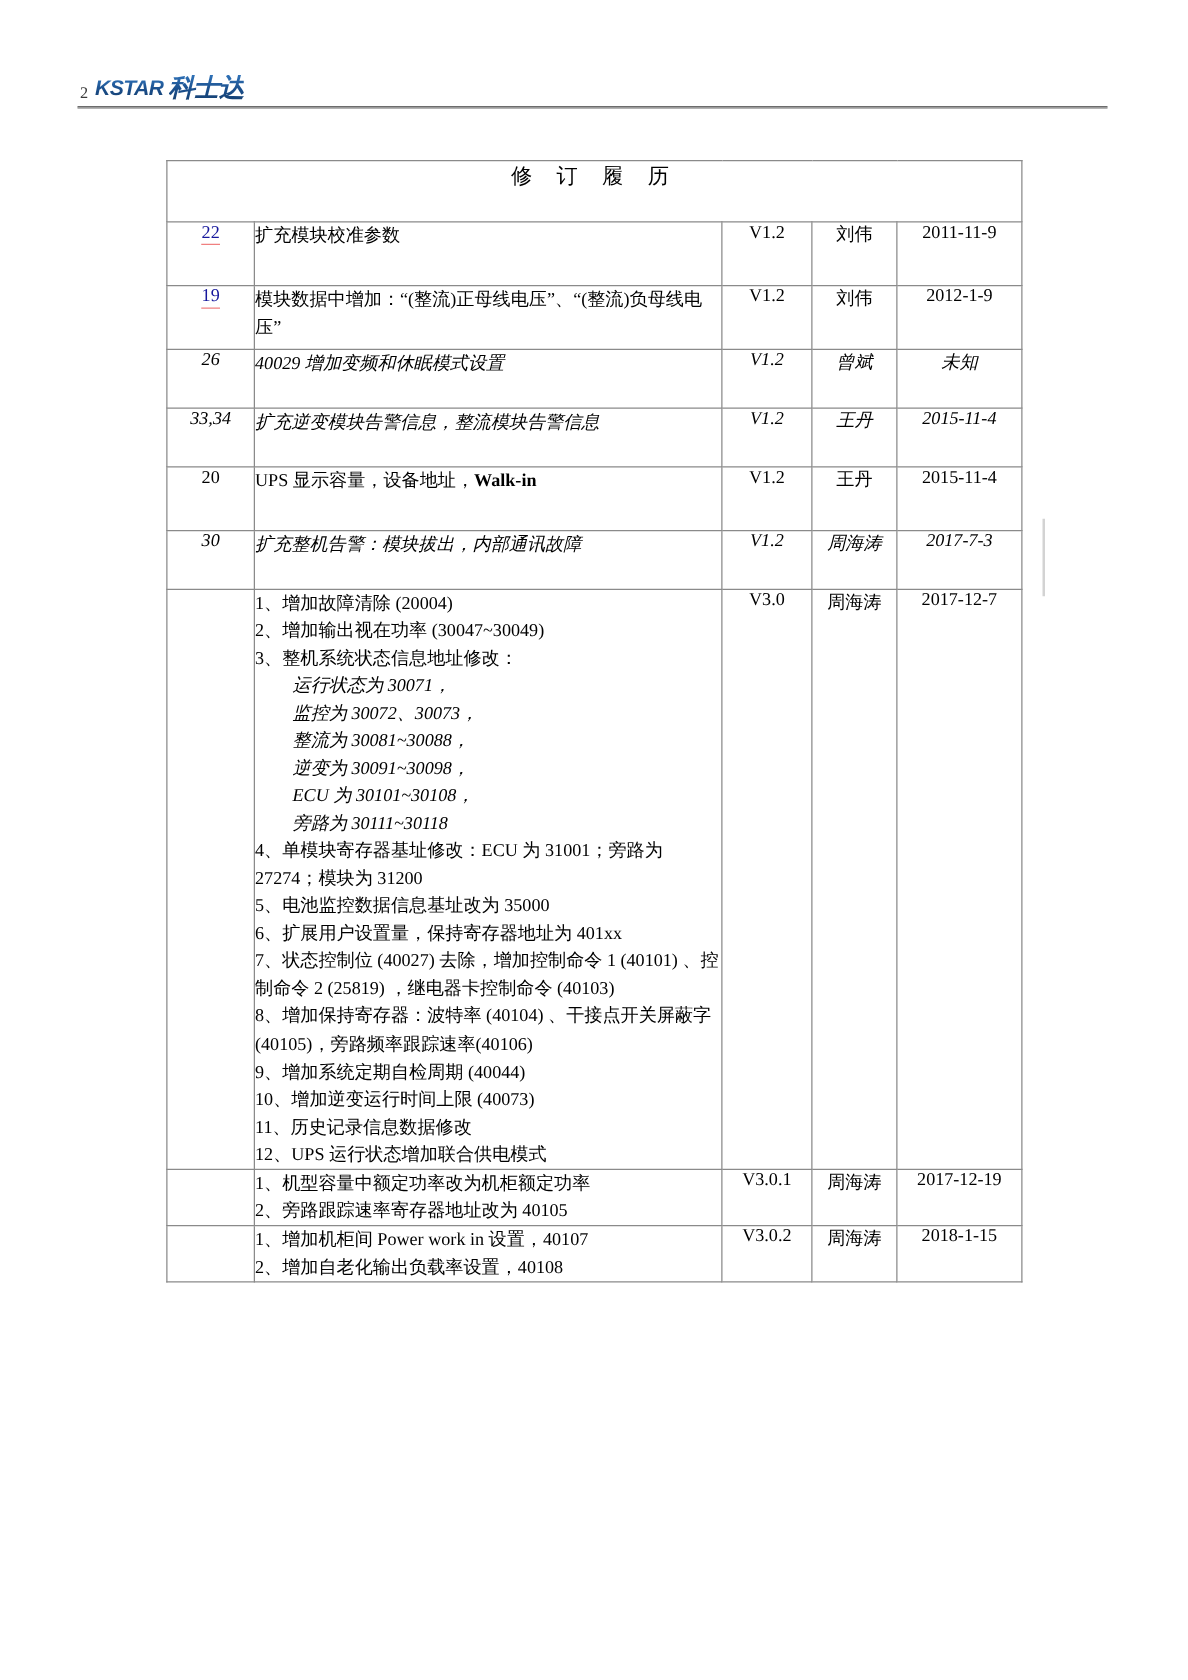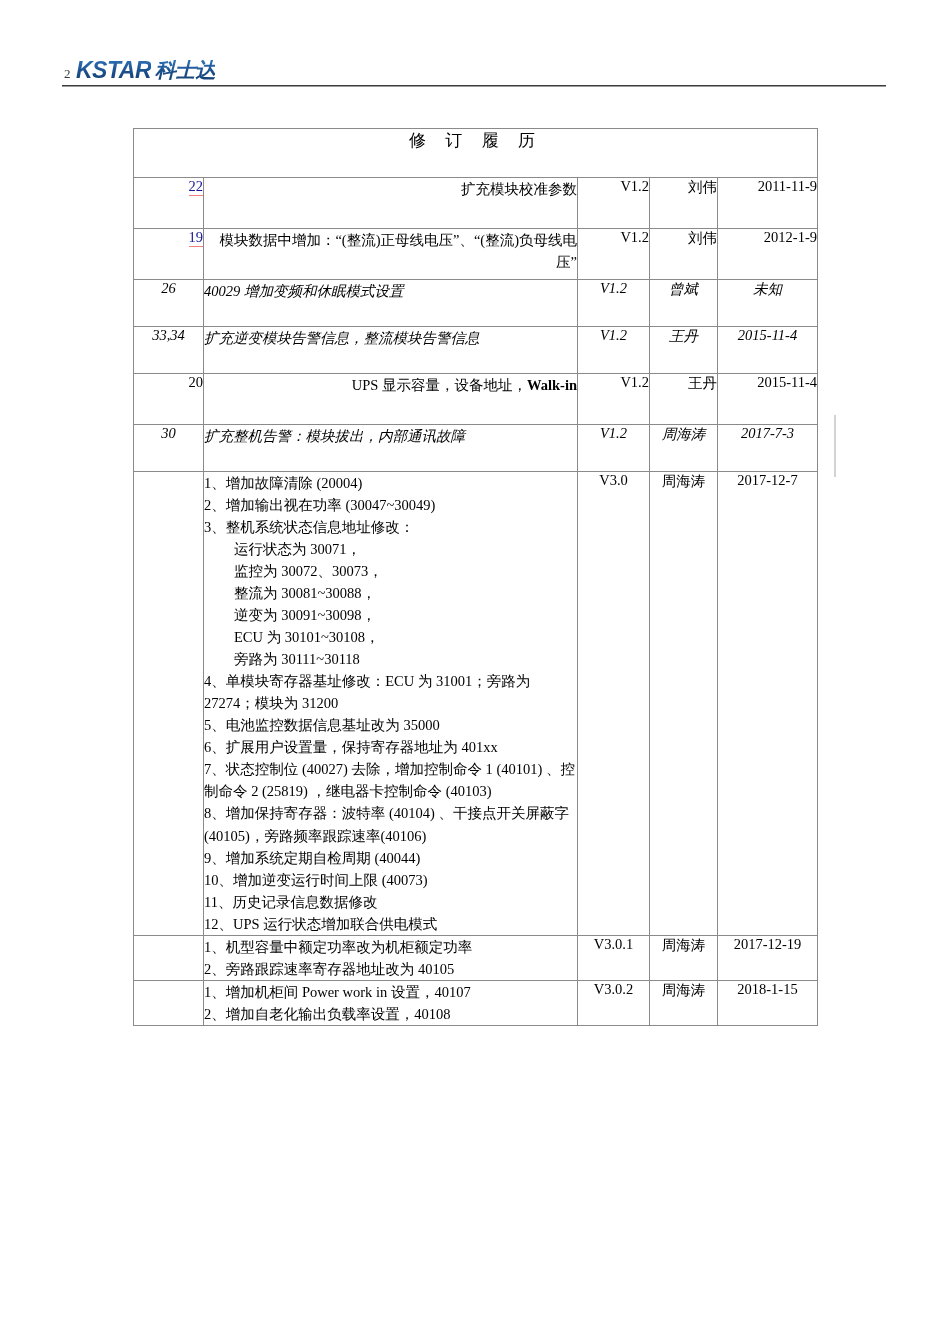--- a/index.html
+++ b/index.html
@@ -38,21 +38,21 @@
     top: 57px;
     height: 26px;
     display: flex;
     align-items: center;
     gap: 4px;
   }
   .logo-kstar {
     font-family: "Liberation Sans", sans-serif;
     font-weight: bold;
     font-style: italic;
-    font-size: 23px;
+    font-size: 17px;
     letter-spacing: -0.5px;
     background: linear-gradient(180deg, #2f72b8 0%, #1b4f8c 55%, #143f70 100%);
     -webkit-background-clip: text;
     background-clip: text;
     color: transparent;
     line-height: 1;
   }
   .logo-cn {
     font-family: "DejaVu Sans", sans-serif;
     font-weight: bold;
@@ -123,41 +123,41 @@
     font-size: 14.5px;
   }
   .c-desc {
     text-align: left;
     vertical-align: top;
     padding: 8px 6px 8px 9px;
     line-height: 1.52;
     font-size: 14.5px;
   }
 
-  .r-h50 td { height: 50px; text-align: right; }
+  .r-h50 td { height: 50px; }
   .r-h46 td { height: 46px; font-style: italic; }
   .r-h44 td { height: 44px; }
 
   .link-page {
     color: #16179c;
     text-decoration: none;
     border-bottom: 1.5px solid #f08080;
     padding-bottom: 1px;
     cursor: pointer;
   }
   .link-teal {
     color: #1d7878;
     text-decoration: none;
     border-bottom: 1px solid #1d7878;
     cursor: pointer;
   }
   .bold { font-weight: bold; font-family: "Liberation Serif", serif; }
 
   .desc-line { display: block; white-space: pre-wrap; }
-  .desc-line.indent { padding-left: 30px; }
+  .desc-line.indent { padding-left: 30px; font-style: italic; }
 
   
   .change-bar {
     position: absolute;
     left: 834px;
     top: 415px;
     width: 2px;
     height: 62px;
     background: #d3d3d3;
   }

